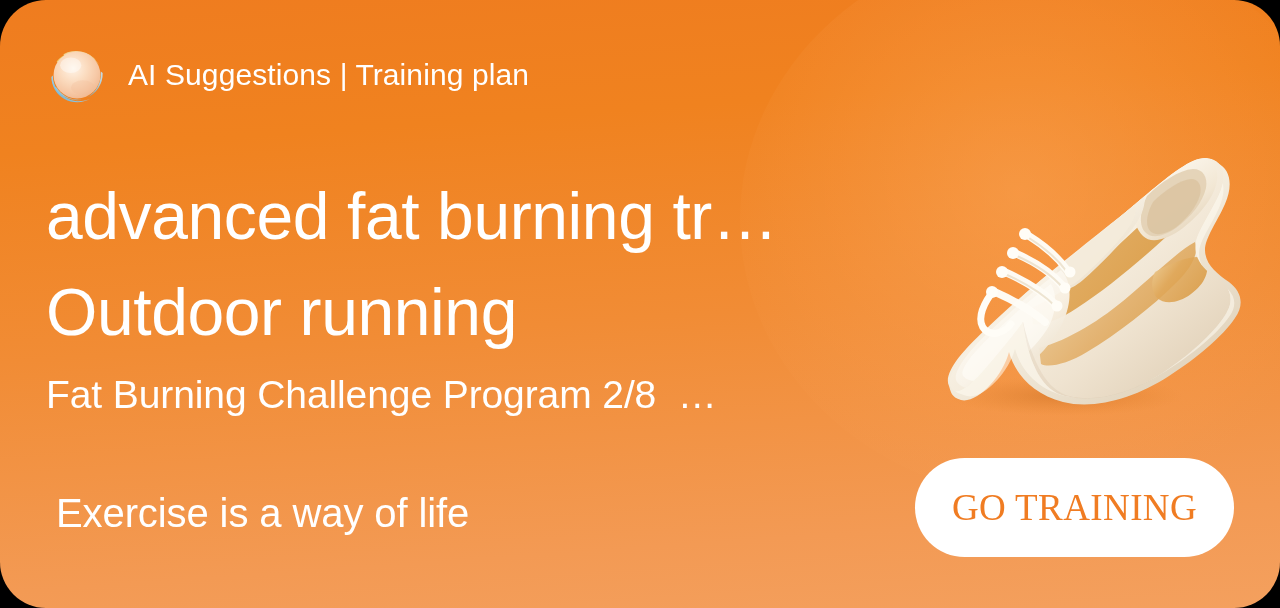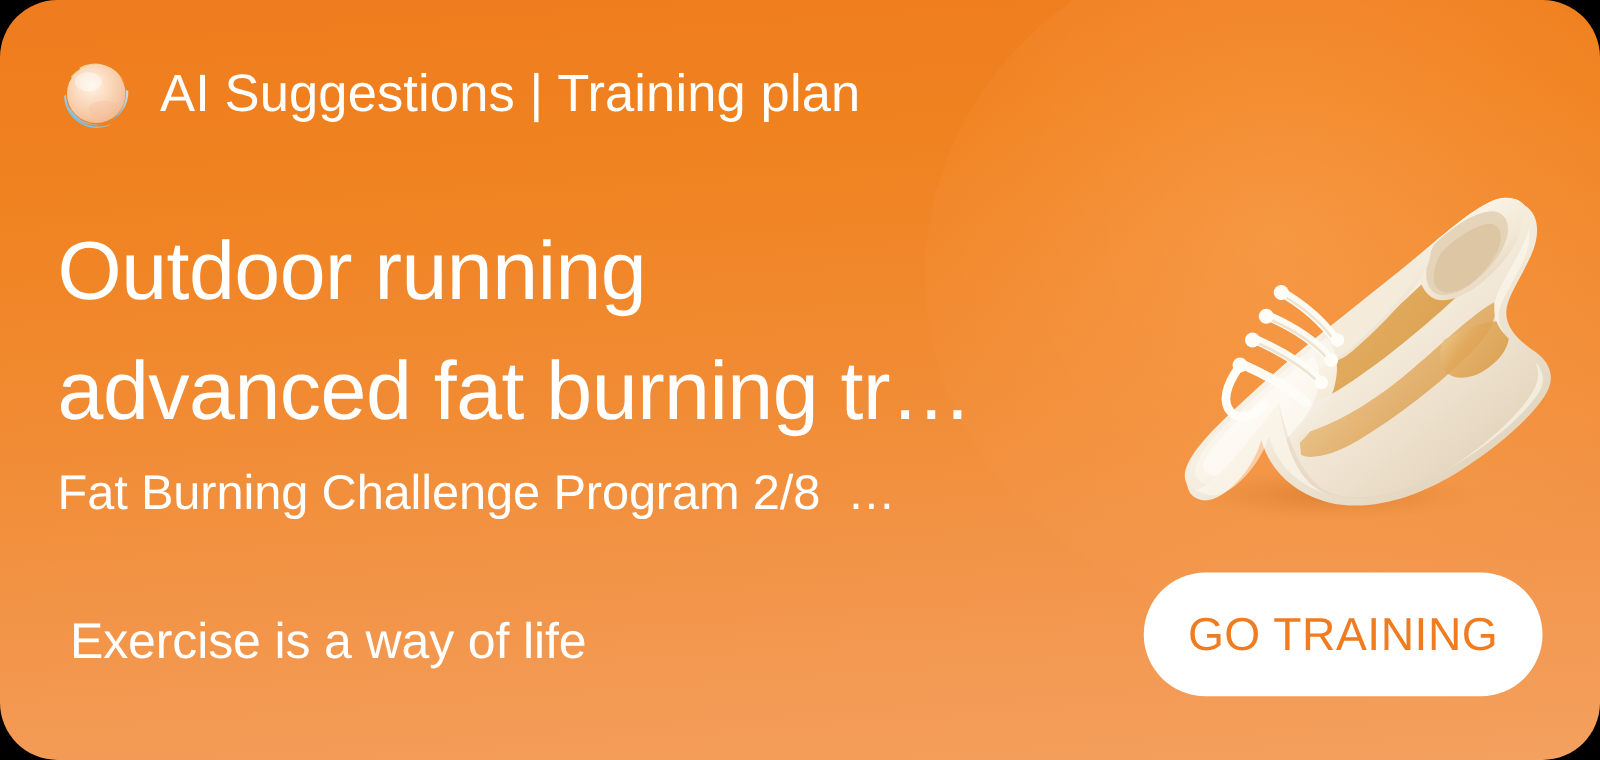--- a/index.html
+++ b/index.html
@@ -50,21 +50,21 @@
     z-index: 4;
   }
   .orb {
     width: 62px;
     height: 62px;
     flex: 0 0 auto;
     display: block;
   }
   .header-title {
     color: #ffffff;
-    font-size: 42px;
+    font-size: 30px;
     line-height: 1;
     letter-spacing: 0.1px;
     font-weight: 400;
     white-space: nowrap;
   }
 
   
   .headline {
     position: absolute;
     left: 46px;
@@ -112,21 +112,21 @@
     position: absolute;
     left: 915px;
     top: 458px;
     width: 319px;
     height: 99px;
     z-index: 6;
     border: none;
     border-radius: 999px;
     background: #ffffff;
     color: #f07c22;
-    font-family: Liberation Sans, sans-serif;
+    font-family: Liberation Serif, serif;
     font-size: 37px;
     font-weight: 400;
     letter-spacing: 0.4px;
     cursor: pointer;
     padding: 0;
     display: flex;
     align-items: center;
     justify-content: center;
     white-space: nowrap;
   }
@@ -181,22 +181,22 @@
       <path d="M18 10.5 a26.5 26.5 0 0 1 34 7 a27 27 0 0 0 -33 -5.5 z" fill="#F2DC9C" opacity="0.9"></path>
 
       <circle cx="32" cy="32" r="24.2" fill="url(#orbBody)"></circle>
       <ellipse cx="25.5" cy="22" rx="11" ry="8" fill="#FFFFFF" opacity="0.42"></ellipse>
       <ellipse cx="38" cy="45" rx="12" ry="7.5" fill="#F3BE98" opacity="0.30"></ellipse>
     </svg>
     <div class="header-title">AI Suggestions | Training plan</div>
   </div>
 
   <div class="headline">
+    <span class="line">advanced fat burning tr…</span>
     <span class="line">Outdoor running</span>
-    <span class="line">advanced fat burning tr…</span>
   </div>
 
   <div class="subtitle">Fat Burning Challenge Program 2/8  …</div>
 
   <div class="tagline">Exercise is a way of life</div>
 
   <button class="cta">GO TRAINING</button>
 
   <div class="shoe-wrap">
     <svg class="shoe-svg" viewBox="0 0 370 330">

